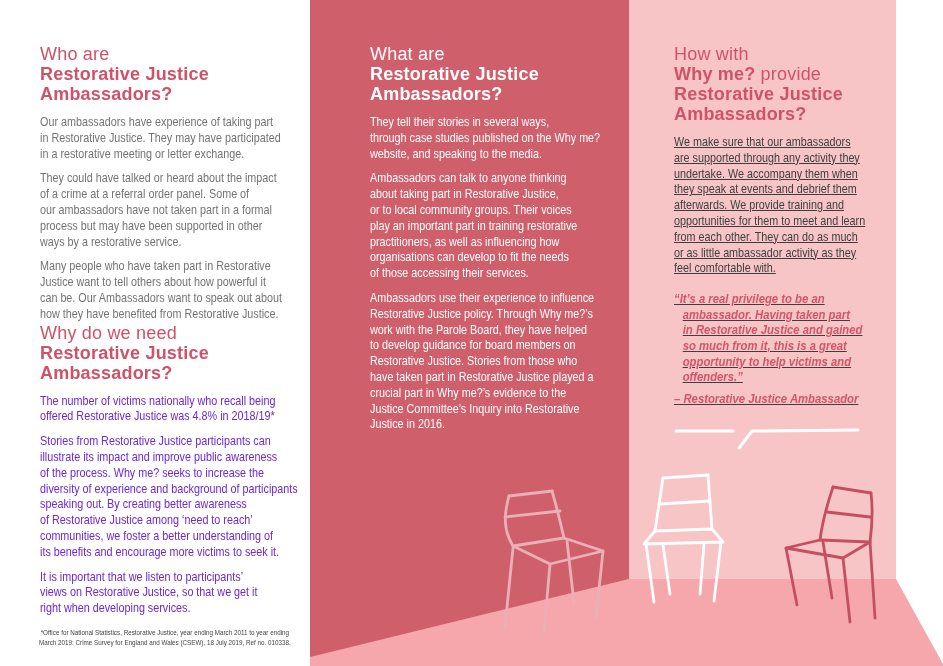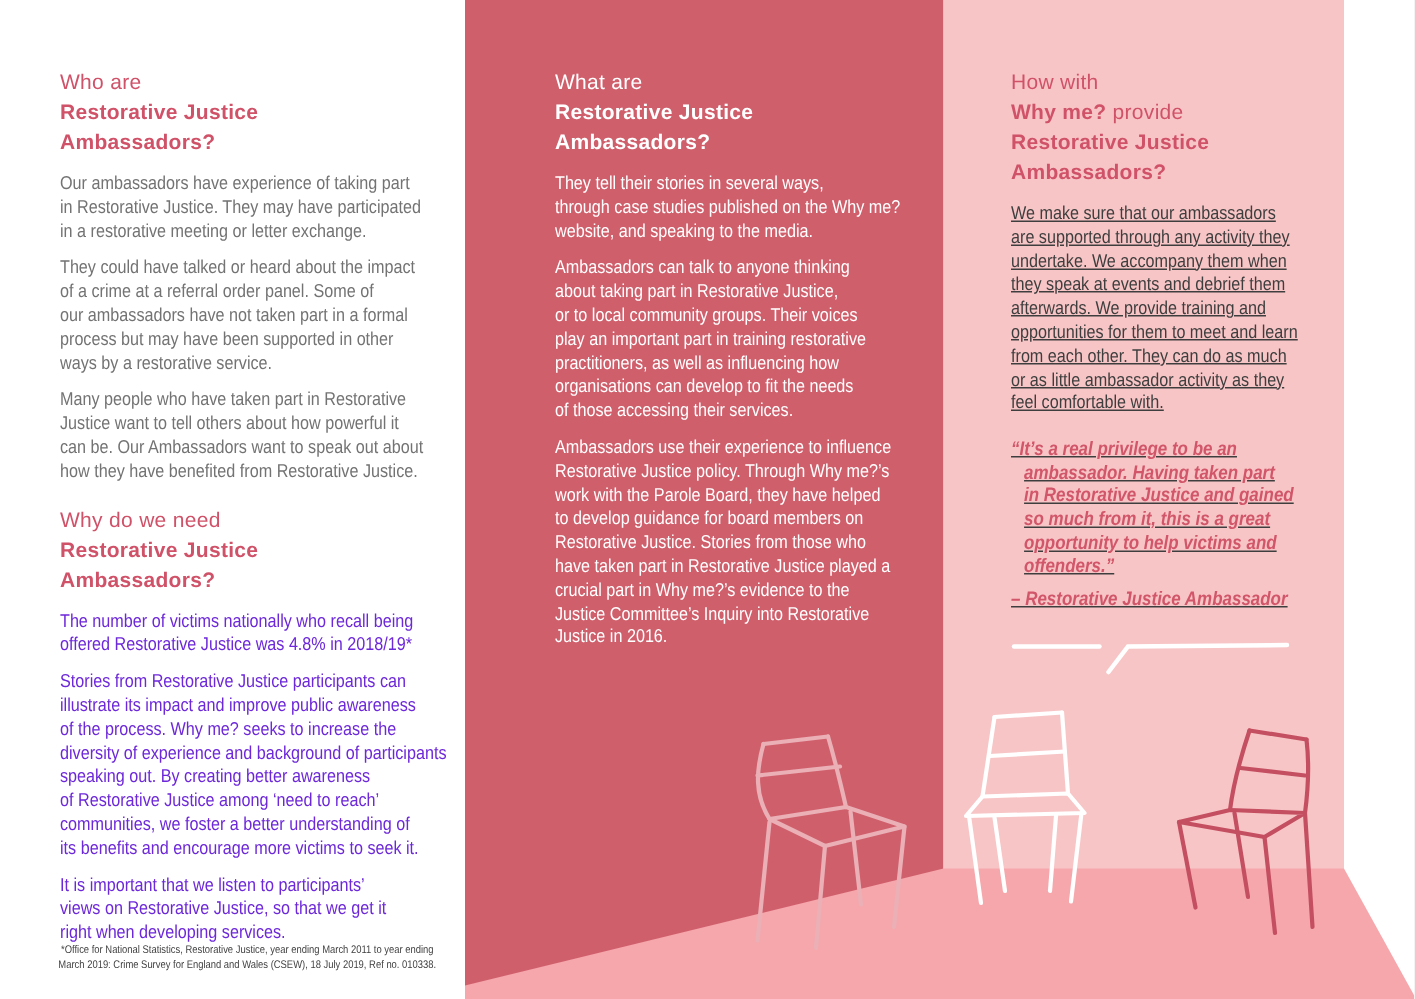--- a/index.html
+++ b/index.html
@@ -11,30 +11,30 @@
   .panel { position:absolute; top:0; height:666px; }
   .panel-left   { left:0;   width:310px; background:#ffffff; }
   .panel-middle { left:310px; width:319px; }
   .panel-right  { left:629px; width:267px; }
 
   .inner { position:absolute; top:44px; }
   .panel-left  .inner { left:40px; width:270px; }
   .panel-middle .inner { left:60px; width:255px; }
   .panel-right .inner { left:45px; width:215px; }
 
-  h2 { margin:0; font-size:14px; line-height:20px; font-weight:700; letter-spacing:.2px; }
+  h2 { margin:0; font-size:18px; line-height:20px; font-weight:700; letter-spacing:.2px; }
   h2 .hl { font-weight:400; }
   .pre { white-space:pre-line; }
 
   .body p {
     margin:9px 0 0 0; font-size:12.4px; line-height:15.8px;
     white-space:pre; transform:scaleX(.87); transform-origin:0 0;
   }
   .body p.first { margin-top:11px; }
-  h2.mid { margin-top:13px; }
+  h2.mid { }
 
   .quote {
     margin:14px 0 0 0 !important; font-style:italic; font-weight:700;
     font-size:13px !important; line-height:15.6px !important;
     padding-left:10px; text-indent:-10px;
   }
   .attribution {
     margin:6px 0 0 0 !important; font-style:italic; font-weight:700;
     font-size:13px !important; line-height:16px !important;
   }

